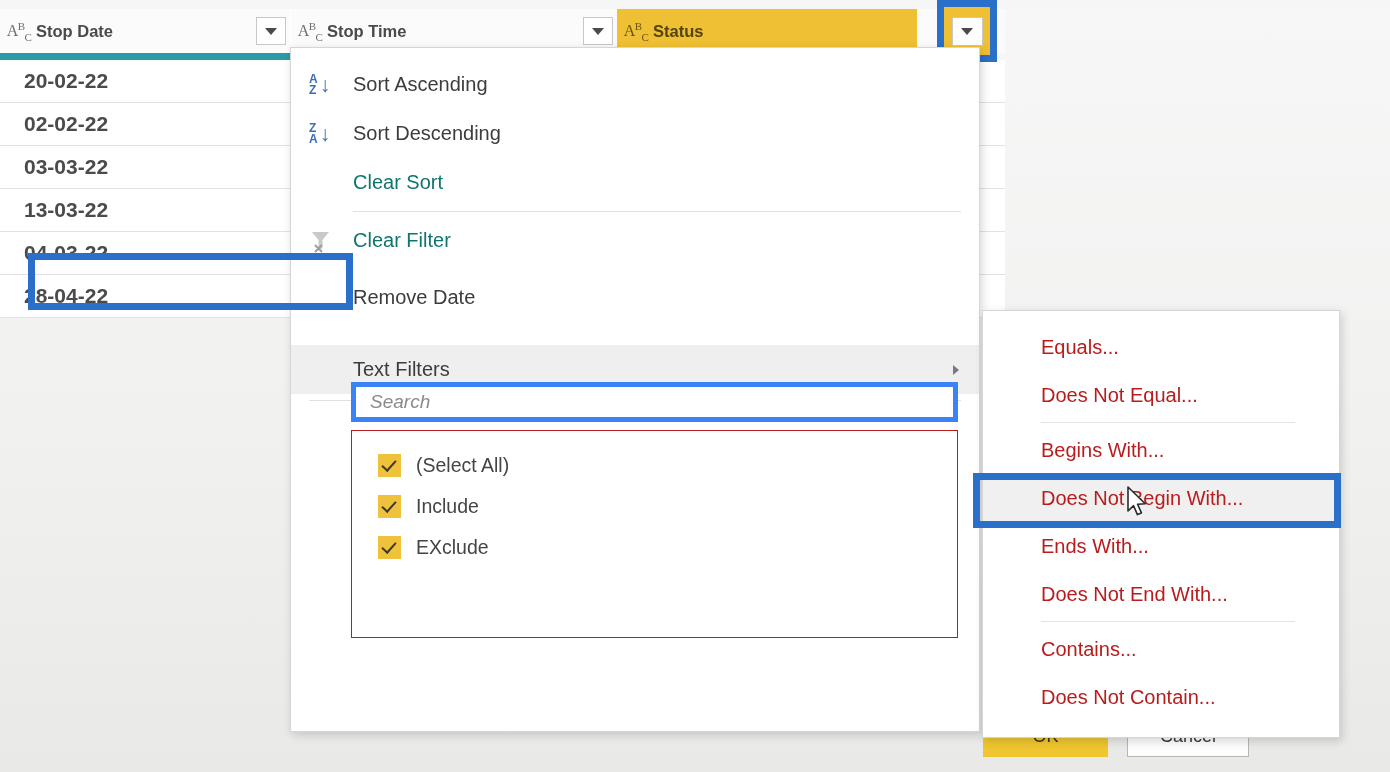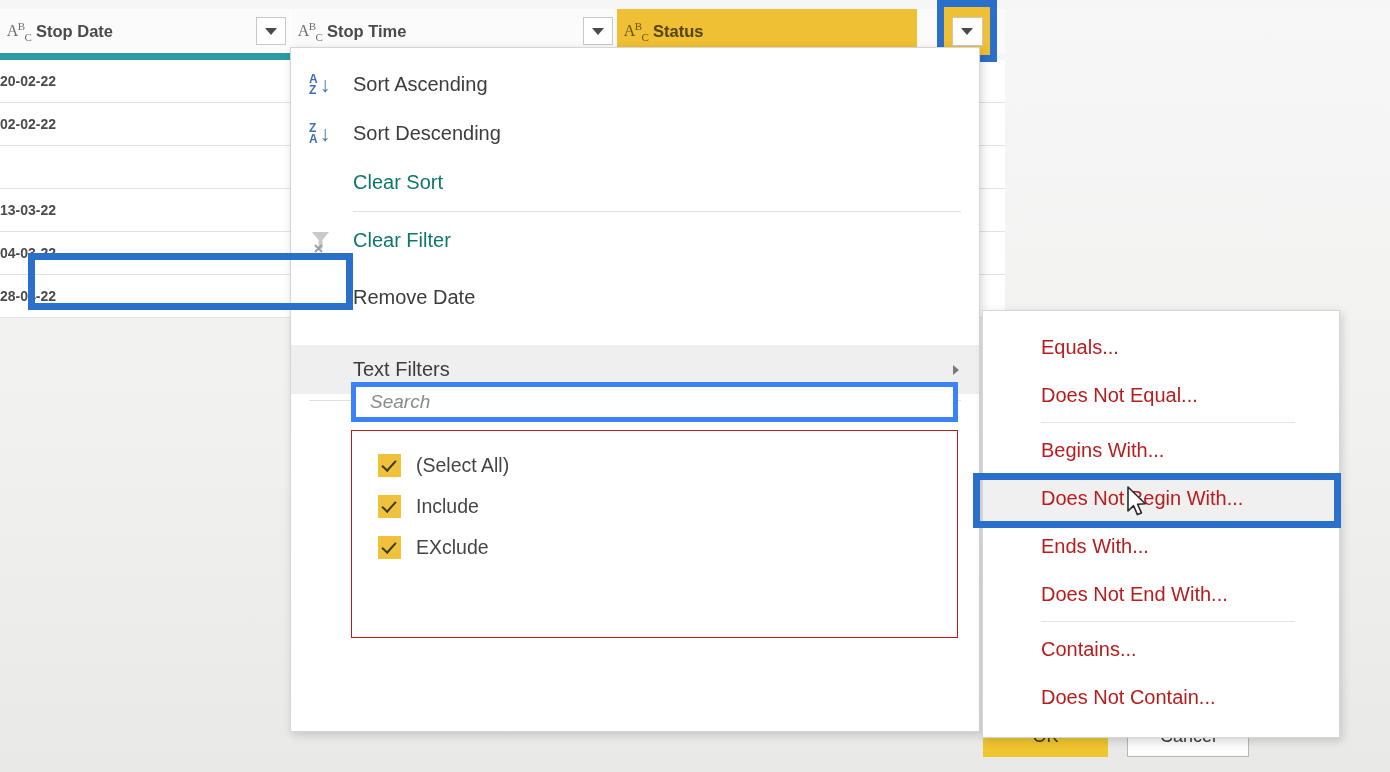--- a/index.html
+++ b/index.html
@@ -119,22 +119,22 @@
   .grid-row {
     height: 42px;
     border-bottom: 1px solid #e2e2e2;
     display: flex;
     align-items: center;
     background: #ffffff;
   }
   .grid-row .cell-date {
     width: 333px;
     box-sizing: border-box;
-    padding-left: 0;
-    font-size: 14px;
+    padding-left: 24px;
+    font-size: 21px;
     color: #4b4b4b;
     font-weight: 600;
     border-right: 1px solid #e2e2e2;
     height: 42px;
     display: flex;
     align-items: center;
   }
   .grid-row .cell-rest { flex: 1; height: 42px; }
 
   
@@ -380,20 +380,21 @@
   <div class="grid-body">
     <div class="grid-row">
       <div class="cell-date">20-02-22</div>
       <div class="cell-rest"></div>
     </div>
     <div class="grid-row">
       <div class="cell-date">02-02-22</div>
       <div class="cell-rest"></div>
     </div>
     <div class="grid-row">
+      <div class="cell-date">03-03-22</div>
       <div class="cell-rest"></div>
     </div>
     <div class="grid-row">
       <div class="cell-date">13-03-22</div>
       <div class="cell-rest"></div>
     </div>
     <div class="grid-row">
       <div class="cell-date">04-03-22</div>
       <div class="cell-rest"></div>
     </div>

